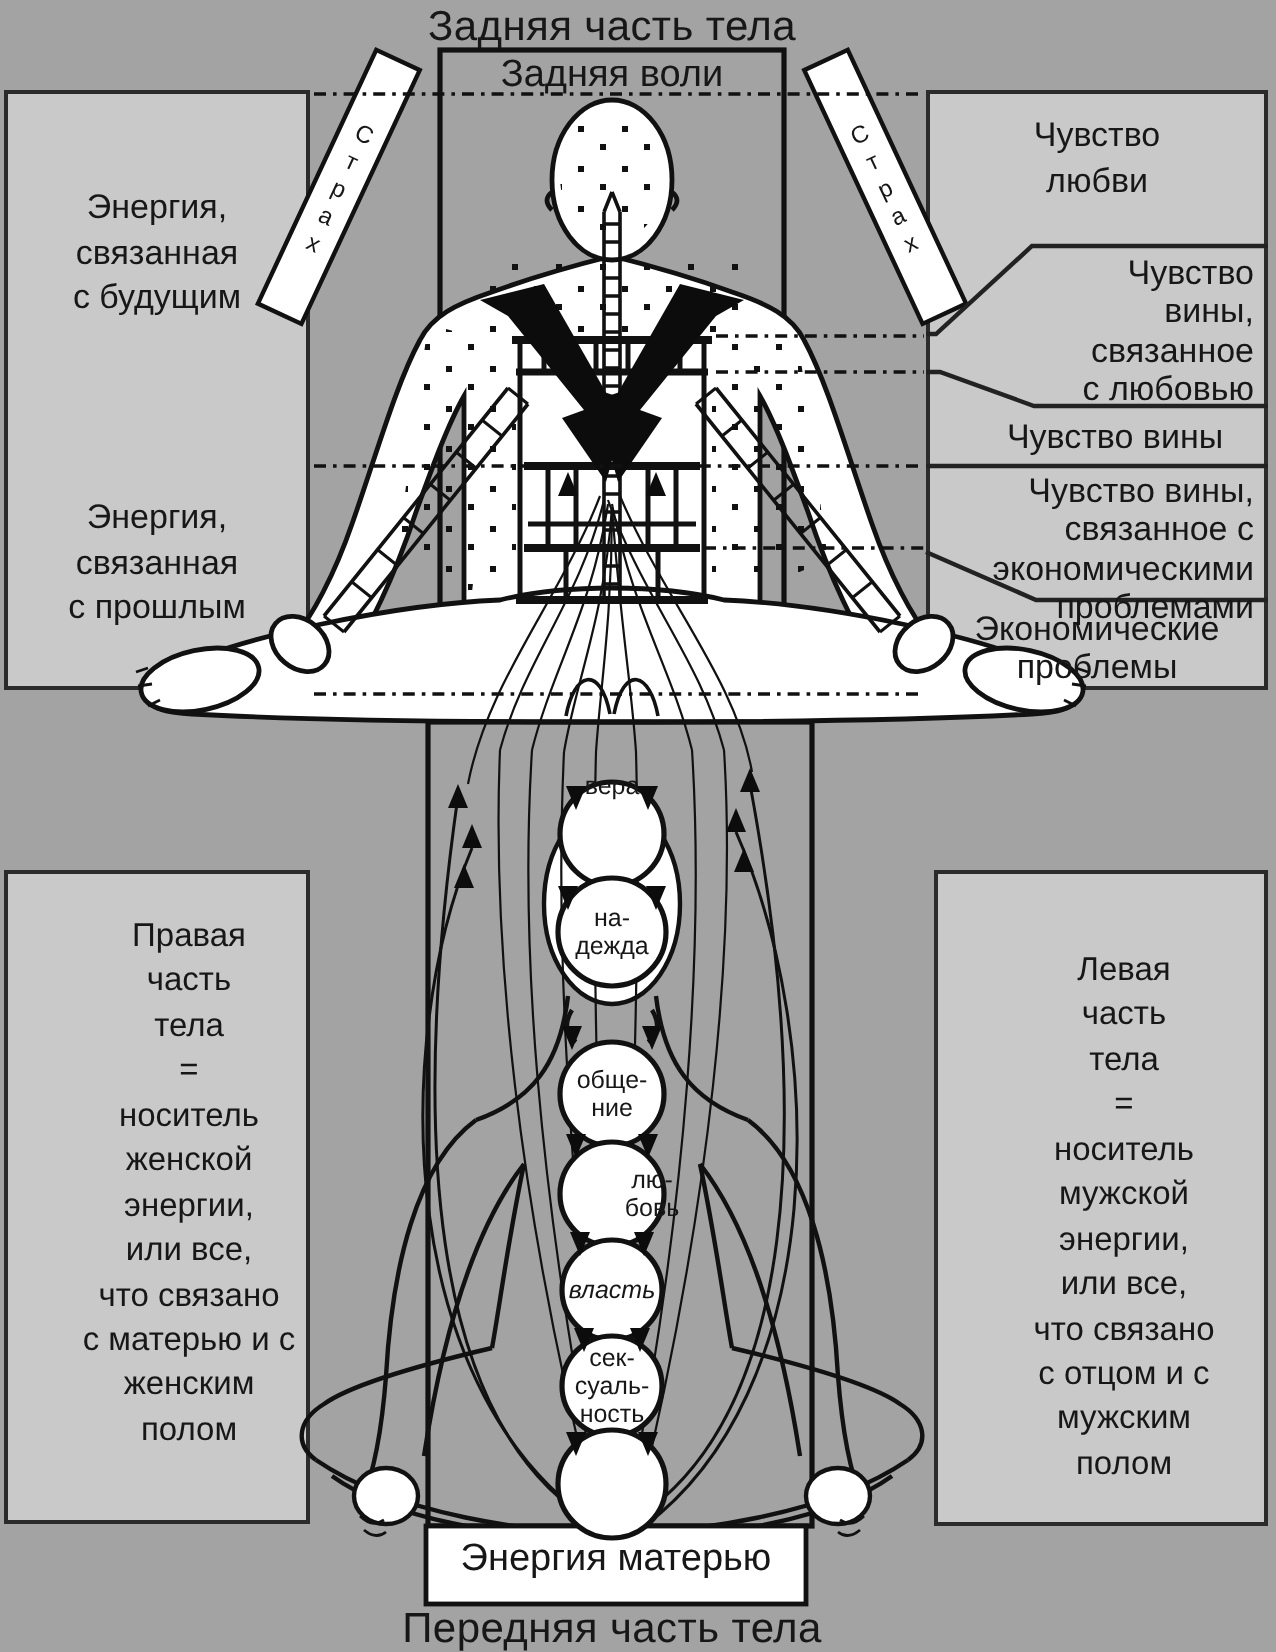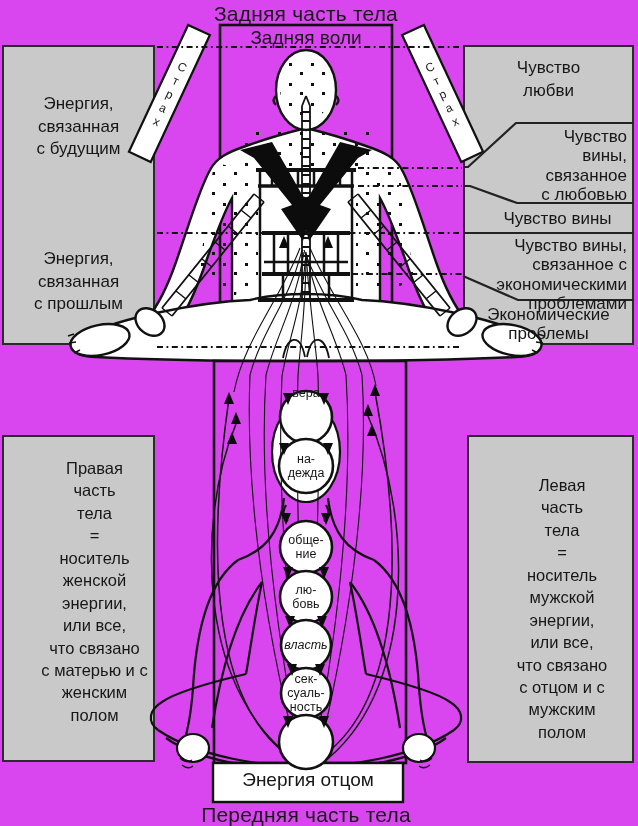--- a/index.html
+++ b/index.html
@@ -1,16 +1,16 @@
 <!DOCTYPE html>
 <html><head>
 <meta charset="utf-8">
 <style>
   html,body{margin:0;padding:0;background:#fff;}
-  .page{position:relative;width:638px;height:826px;background:#d946ef;overflow:hidden;
+  .page{position:relative;width:638px;height:826px;background:#a3a3a3;overflow:hidden;
         font-family:"Liberation Sans", sans-serif;color:#171717;}
   .graybox{position:absolute;background:#c9c9c9;border:2px solid #2b2b2b;box-sizing:border-box;z-index:1;}
   .artwork{position:absolute;left:0;top:0;z-index:2;pointer-events:none;}
   .txt{position:absolute;z-index:3;white-space:pre-line;}
   .center{text-align:center;}
   .right{text-align:right;}
   .title{font-size:21px;letter-spacing:.2px;}
   .boxlabel{font-size:19px;}
   .side{font-size:17px;line-height:1.33;}
   .rcol{font-size:17px;line-height:1.14;}
@@ -279,22 +279,22 @@
 что связано
 с отцом и с
 мужским
 полом</div>
 
   <div class="chakra" style="top:386px;">вера</div>
   <div class="chakra" style="top:452px;">на-
 дежда</div>
   <div class="chakra" style="top:533px;">обще-
 ние</div>
-  <div class="chakra" style="top:583px;">лю-
+  <div class="chakra" style="top:583px;margin-left:20px;">лю-
 бовь</div>
   <div class="chakra" style="top:638px;font-style:italic;">власть</div>
   <div class="chakra" style="top:672px;">сек-
 суаль-
 ность</div>
 
-  <div class="txt boxlabel center" style="left:214px;top:769px;width:188px;">Энергия отцом</div>
+  <div class="txt boxlabel center" style="left:214px;top:769px;width:188px;">Энергия матерью</div>
   <div class="txt title center" style="left:156px;top:803px;width:300px;">Передняя часть тела</div>
 </div>
 
 </body></html>

